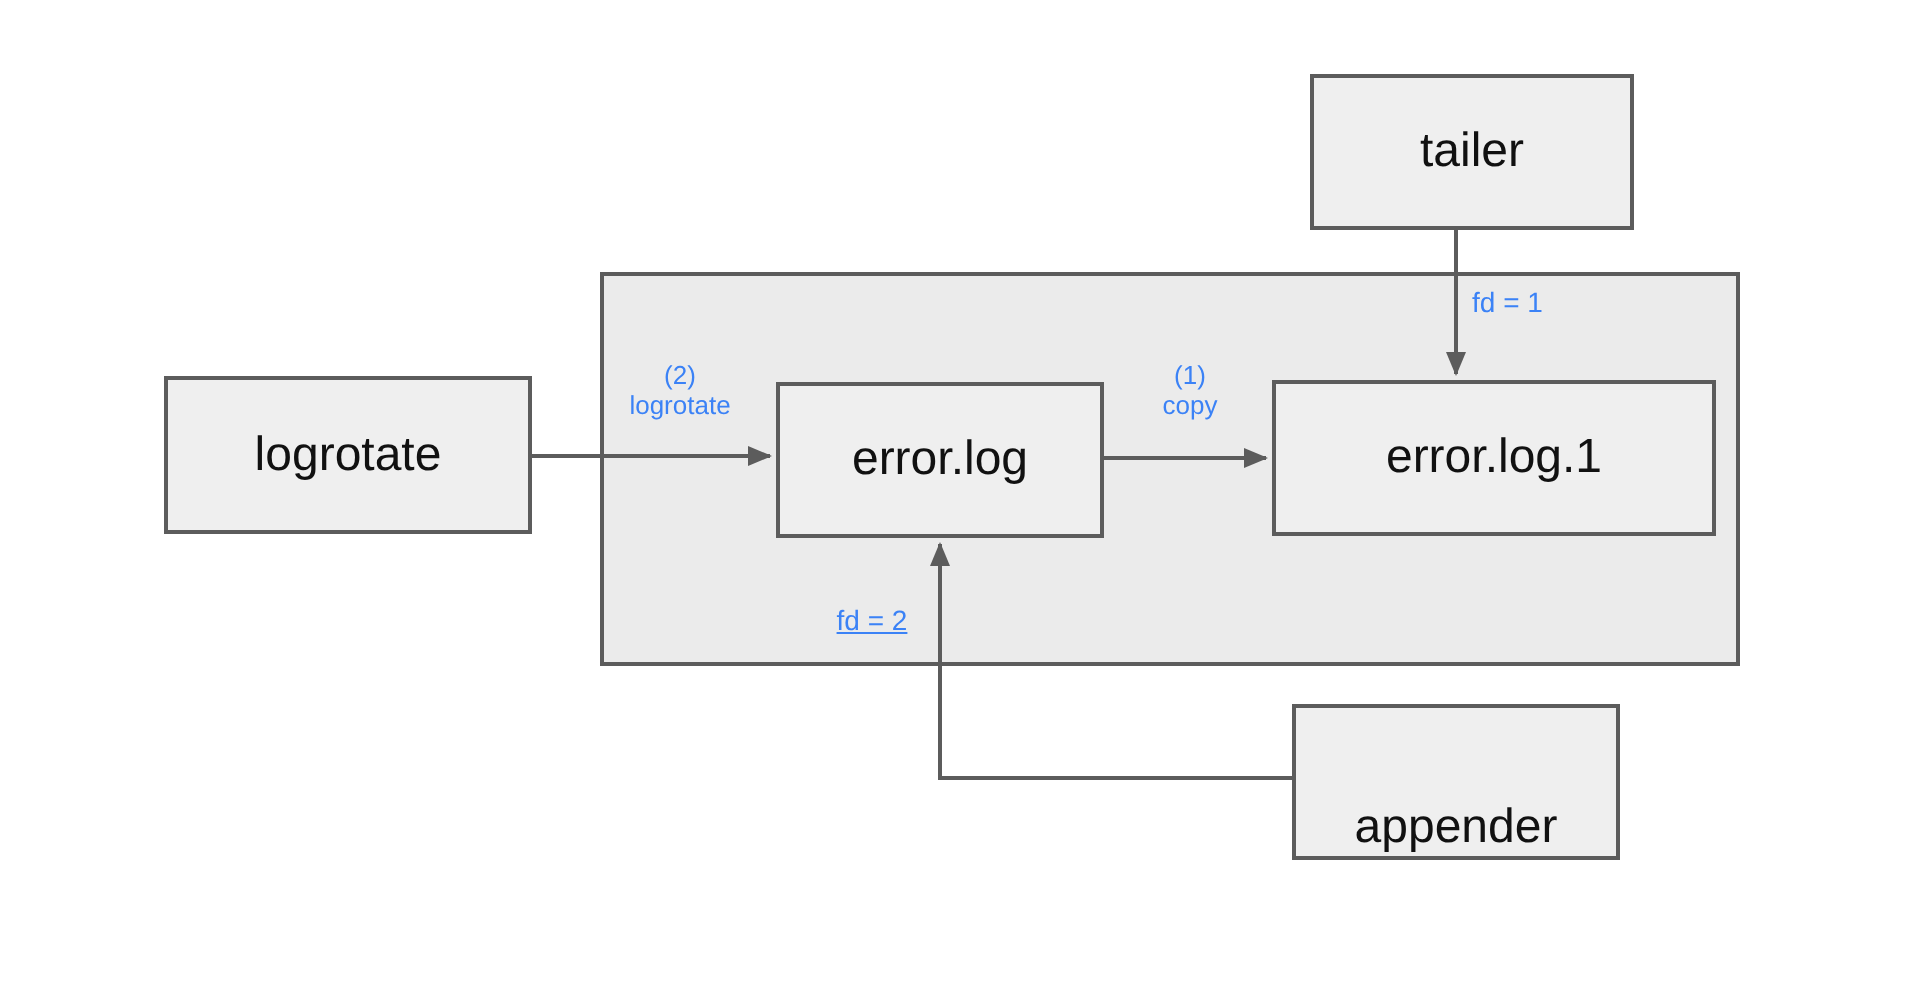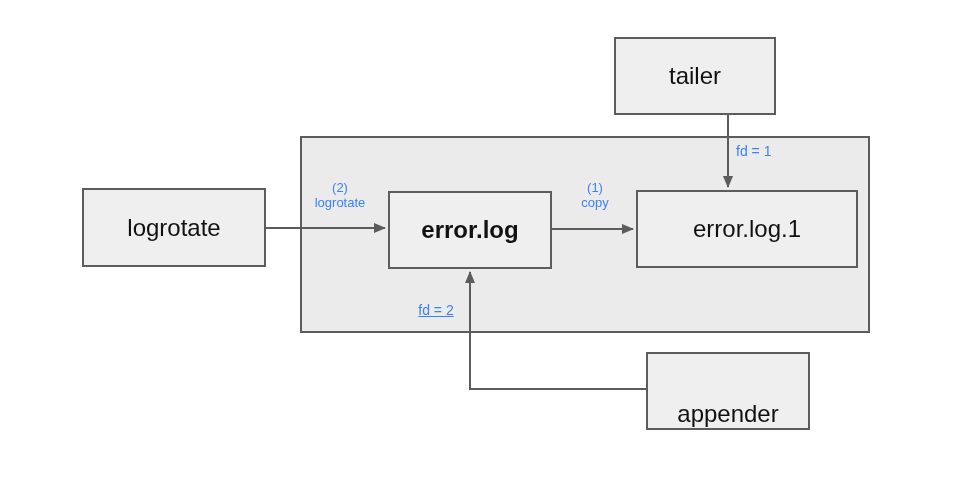--- a/index.html
+++ b/index.html
@@ -36,23 +36,23 @@
     background: #efefef;
     border: 2px solid #5c5c5c;
     display: flex;
     align-items: center;
     justify-content: center;
     font-size: 24px;
     color: #111111;
     z-index: 3;
     box-sizing: border-box;
   }
-  .node-tailer      { left: 614px; top: 37px;  width: 162px; height: 78px; justify-content: center; }
+  .node-tailer      { left: 655px; top: 37px;  width: 162px; height: 78px; justify-content: center; }
   .node-logrotate   { left: 82px;  top: 188px; width: 184px; height: 79px; }
-  .node-errorlog    { left: 388px; top: 191px; width: 164px; height: 78px; font-weight: bold; }
+  .node-errorlog    { left: 388px; top: 191px; width: 164px; height: 78px; }
   .node-errorlog1   { left: 636px; top: 190px; width: 222px; height: 78px; }
   .node-appender    { left: 646px; top: 352px; width: 164px; height: 78px; align-items: flex-end; }
   .edge-label {
     position: absolute;
     font-size: 13px;
     line-height: 15px;
     color: #3b82f6;
     text-align: center;
     z-index: 4;
     white-space: nowrap;

